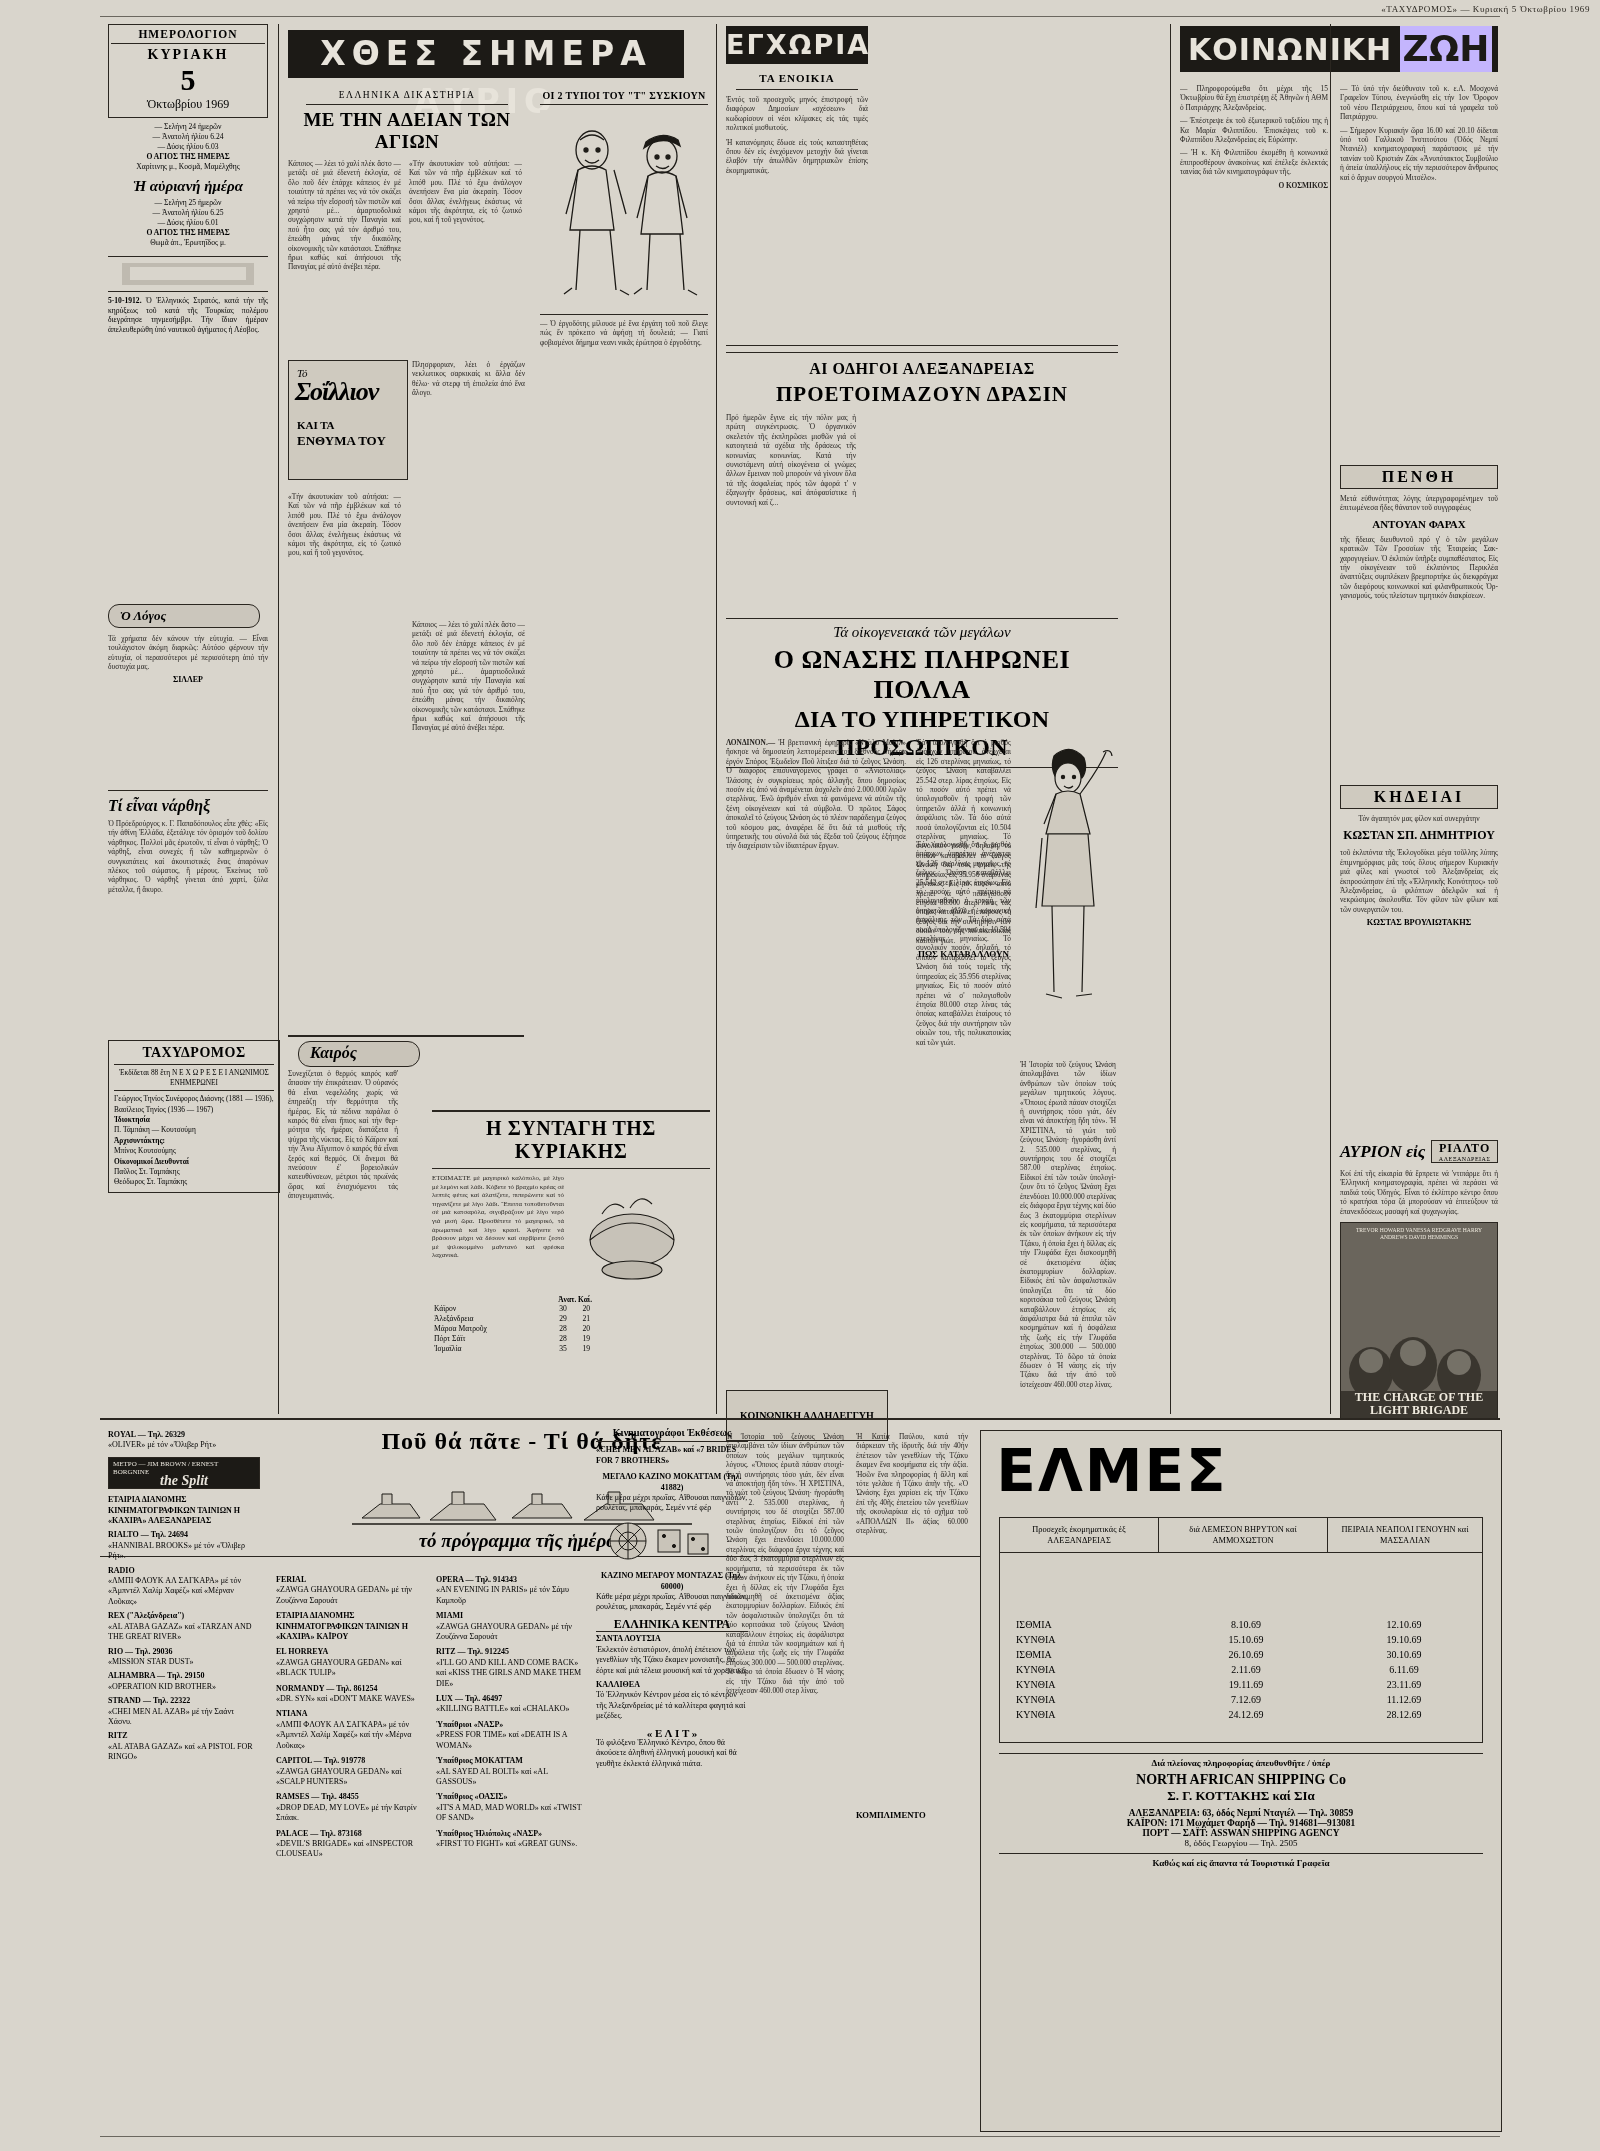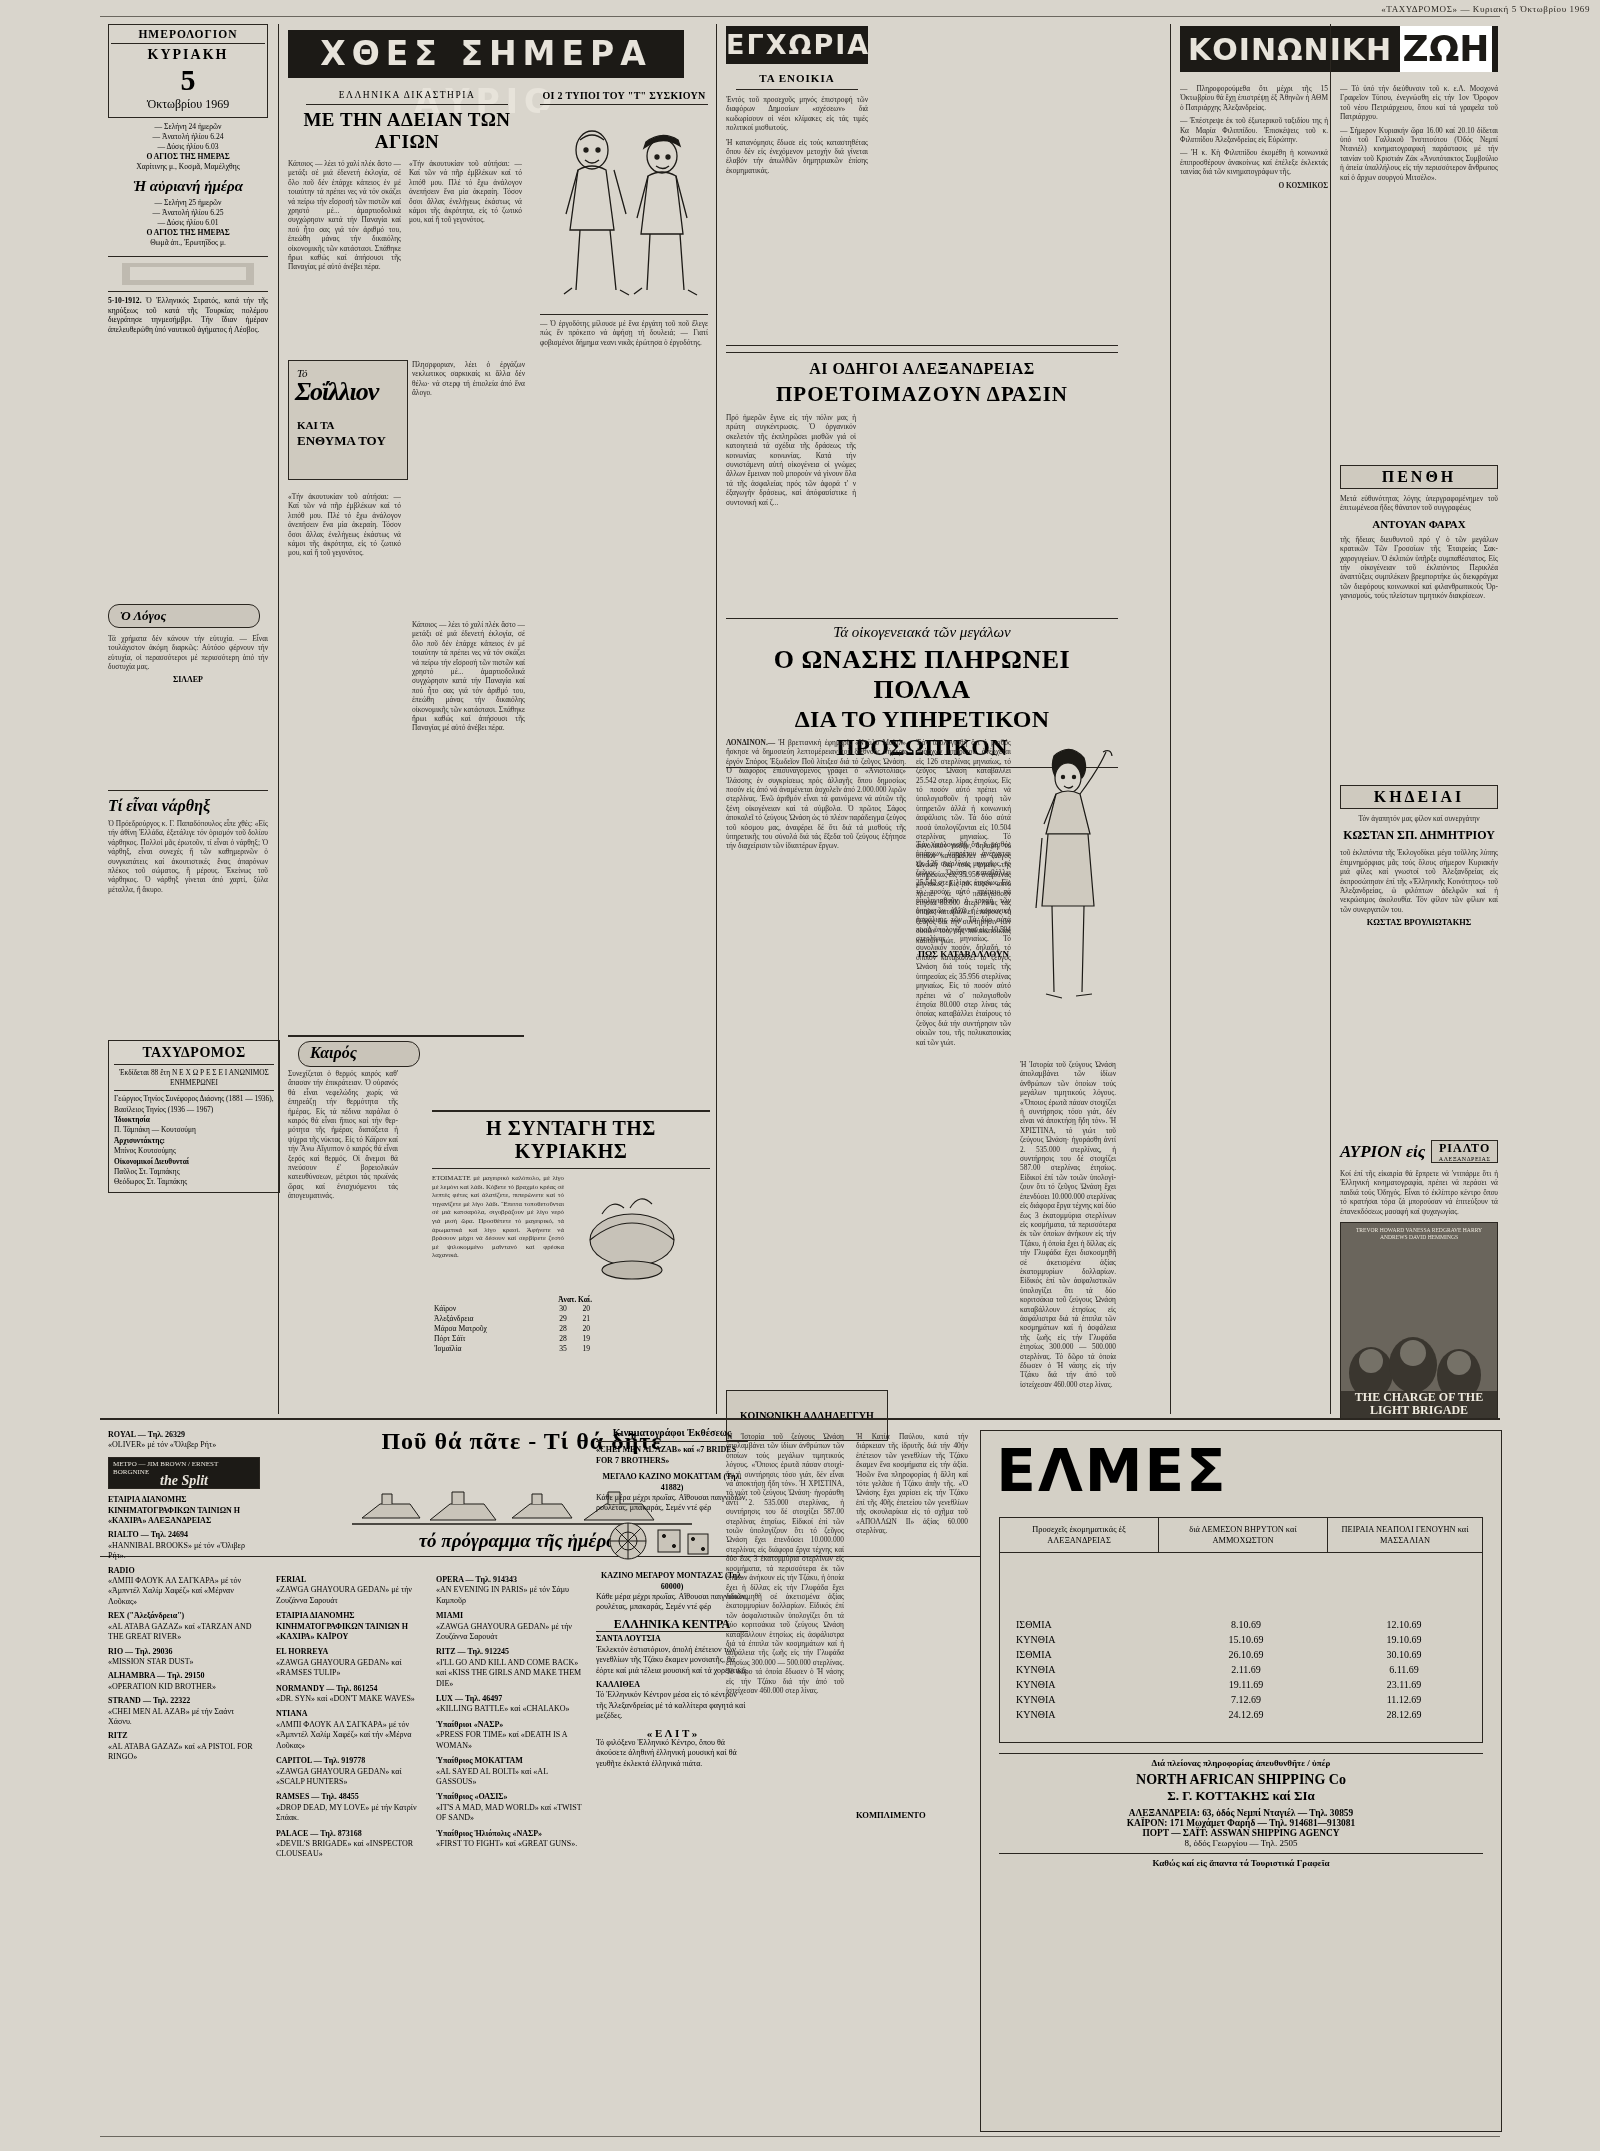--- a/index.html
+++ b/index.html
@@ -192,21 +192,21 @@
 <div class="col" style="left:726px;top:345px;width:392px;">
   <div style="height:6px;border-top:1px solid #2a2620;border-bottom:1px solid #2a2620;"></div>
   <div class="center b" style="font-size:16px;margin-top:7px;letter-spacing:.5px;">ΑΙ ΟΔΗΓΟΙ ΑΛΕΞΑΝΔΡΕΙΑΣ</div>
   <div class="center b" style="font-size:21px;margin-top:4px;letter-spacing:1px;">ΠΡΟΕΤΟΙΜΑΖΟΥΝ ΔΡΑΣΙΝ</div>
   <div class="tiny" style="width:130px;margin-top:6px;">Πρό ἡμερῶν ἔγινε εἰς τήν πόλιν μας ἡ πρώτη συγκέντρωσις. Ὁ ὀργανικόν σκελετόν τῆς ἐκπληρῶσει μισθῶν γιά οἱ κατοιγτειά τά σχέδια τῆς δράσεως τῆς κοινωνίας κοινωνίας. Κατά τήν συνιστάμενη αὐτή οἰκογένεια οἱ γνώμες ἄλλων ἔμειναν ποῦ μπορούν νά γίνουν ὅλα τά τῆς ἀσφαλείας πρός τῶν ἀφορά τ' ν ἐξαγωγήν δράσεως, καί ἀπόφασίστικε ἡ συντονική καί ζ...</div>
 </div>
 
 <div class="col" style="left:1180px;top:26px;width:318px;">
   <div class="blackbar" style="height:46px;position:relative;">
     <div style="position:absolute;left:8px;top:6px;font-size:30px;font-weight:bold;letter-spacing:1px;font-family:'DejaVu Sans',sans-serif;">ΚΟΙΝΩΝΙΚΗ</div>
-    <div style="position:absolute;right:6px;top:0px;width:92px;height:46px;background:#ffffff;color:#1c1a16;font-size:36px;font-weight:bold;text-align:center;line-height:46px;font-family:'DejaVu Sans',sans-serif;">ΖΩΗ</div>
+    <div style="position:absolute;right:6px;top:0px;width:92px;height:46px;background:#c4b5fd;color:#1c1a16;font-size:36px;font-weight:bold;text-align:center;line-height:46px;font-family:'DejaVu Sans',sans-serif;">ΖΩΗ</div>
   </div>
 </div>
 
 <div class="col tiny" style="left:1180px;top:84px;width:148px;">
   <div>— Πληροφορούμεθα ὅτι μέχρι τῆς 15 Ὀκτωβρίου θά ἔχῃ ἐπιστρέ­ψῃ ἐξ Ἀθηνῶν ἡ ΑΘΜ ὁ Πατριάρ­χης Ἀλεξανδρείας.</div>
   <div style="margin-top:4px;">— Ἐπέστρεψε ἐκ τοῦ ἐξ­ωτερικοῦ ταξιδίου της ἡ Κα Μα­ρία Φιλιππίδου. Ἐπισκέψεις τοῦ κ. Φιλιππίδου Ἀλεξανδρείας εἰς Εὐρώπην.</div>
   <div style="margin-top:4px;">— Ἡ κ. Κὴ Φιλιππίδου ἐκομέθη ἡ κοινωνικά ἐπιπροσθέρουν ἀνα­κοίνως καί ἐπέλεξε ἐκλεκτάς ταινίας διά τῶν κινηματογράφων τῆς.</div>
   <div class="b" style="text-align:right;margin-top:4px;">Ο ΚΟΣΜΙΚΟΣ</div>
 </div>
 <div class="col tiny" style="left:1340px;top:84px;width:158px;">
@@ -407,21 +407,21 @@
   <div>«CHEI MEN AL AZAB» μέ τήν Σαάντ Χάσνυ.</div>
   <div class="b" style="margin-top:4px;">RITZ</div>
   <div>«AL ATABA GAZAZ» καί «A PISTOL FOR RINGO»</div>
 </div>
 
 <div class="col" style="left:276px;top:1575px;width:152px;font-size:8px;line-height:10.4px;">
   <div class="b">FERIAL</div>
   <div>«ZAWGA GHAYOURA GEDAN» μέ τήν Ζουζάννα Σαρουάτ</div>
   <div class="b" style="margin-top:5px;">ΕΤΑΙΡΙΑ ΔΙΑΝΟΜΗΣ ΚΙΝΗΜΑΤΟΓΡΑΦΙΚΩΝ ΤΑΙΝΙΩΝ Η «ΚΑΧΙΡΑ» ΚΑΪΡΟΥ</div>
   <div class="b" style="margin-top:5px;">EL HORREYA</div>
-  <div>«ZAWGA GHAYOURA GEDAN» καί «RAMSES TULIP»</div>
+  <div>«ZAWGA GHAYOURA GEDAN» καί «BLACK TULIP»</div>
   <div class="b" style="margin-top:5px;">NORMANDY — Τηλ. 861254</div>
   <div>«DR. SYN» καί «DON'T MAKE WAVES»</div>
   <div class="b" style="margin-top:5px;">NTIANA</div>
   <div>«ΛΜΠΙ ΦΛΟΥΚ ΑΛ ΣΑΓΚΑΡΑ» μέ τόν «Ἀμπντέλ Χαλίμ Χαφέζ» καί τήν «Μέρνα Λοῦκας»</div>
   <div class="b" style="margin-top:5px;">CAPITOL — Τηλ. 919778</div>
   <div>«ZAWGA GHAYOURA GEDAN» καί «SCALP HUNTERS»</div>
   <div class="b" style="margin-top:5px;">RAMSES — Τηλ. 48455</div>
   <div>«DROP DEAD, MY LOVE» μέ τήν Κατρίν Σπάακ.</div>
   <div class="b" style="margin-top:5px;">PALACE — Τηλ. 873168</div>
   <div>«DEVIL'S BRIGADE» καί «INSPECTOR CLOUSEAU»</div>

